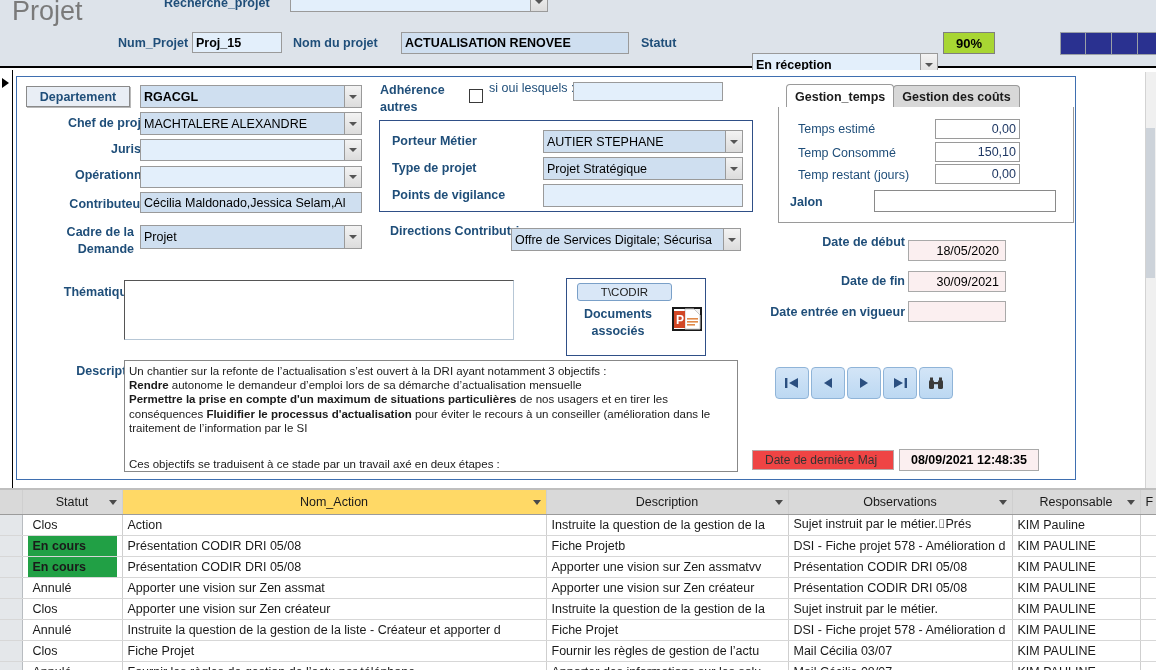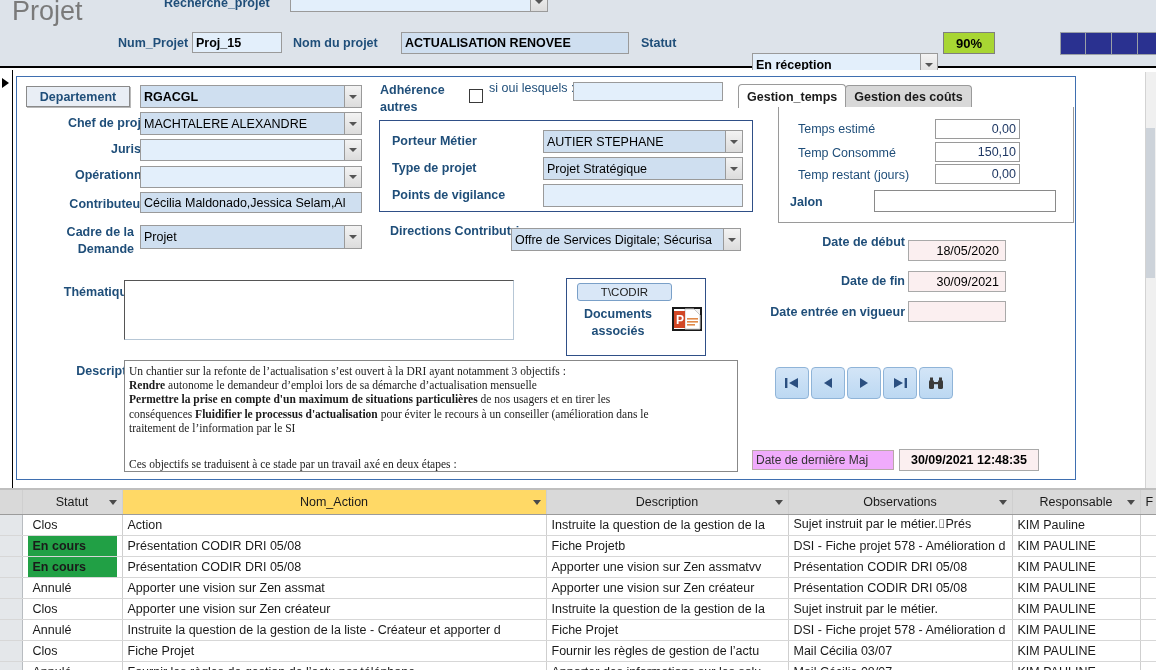--- a/index.html
+++ b/index.html
@@ -120,21 +120,21 @@
   .f-cadre{ position:absolute; left:140px; top:225px; width:222px; height:24px; }
 
   .f-them {
     position:absolute; left:124px; top:280px; width:390px; height:60px;
     background:#fff; border:1px solid #b7c7d6; border-top:1px solid #555; border-left:1px solid #555;
   }
   .f-desc {
     position:absolute; left:124px; top:360px; width:614px; height:112px;
     background:#fff; border:1px solid #888;
     font-size:11.5px; line-height:14.2px; padding:3px 4px; overflow:hidden;
-    color:#1a1a1a; font-family:Liberation Serif, serif;
+    color:#1a1a1a; font-family:Liberation Sans, sans-serif;
   }
   .f-desc b { font-weight:bold; }
   .desc-gap { height:22px; }
 
   
   .l-adh { position:absolute; left:380px; top:82px; width:78px; line-height:17px; }
   .chk {
     position:absolute; left:469px; top:89px; width:14px; height:14px;
     border:1px solid #3a3a3a; background:#fff;
   }
@@ -163,21 +163,21 @@
   .doc-btn {
     position:absolute; left:577px; top:283px; width:95px; height:18px;
     border:1px solid #7aa0c8; background:#d9e7f7; border-radius:3px;
     display:flex; align-items:center; justify-content:center;
     font-size:11.5px; color:#1a1a1a;
   }
   .doc-lbl { position:absolute; left:570px; top:306px; width:96px; text-align:center; line-height:17px; }
   .ppt-icon { position:absolute; left:672px; top:306px; width:30px; height:26px; }
 
   
-  .tabs { position:absolute; left:738px; top:84px; height:24px; display:flex; align-items:flex-end; }
+  .tabs { position:absolute; left:786px; top:84px; height:24px; display:flex; align-items:flex-end; }
   .tab {
     height:23px; padding:0 8px; display:flex; align-items:center;
     font-size:12.5px; font-weight:bold; color:#1a1a1a;
     border:1px solid #9a9a9a; border-bottom:none;
     border-radius:4px 4px 0 0; background:#d8d8d8; margin-right:-1px;
   }
   .tab.active { background:#ffffff; height:24px; }
   .tab-body {
     position:absolute; left:778px; top:107px; width:296px; height:116px;
     background:#fff; border:1px solid #9a9a9a; border-top:none;
@@ -205,22 +205,22 @@
     width:34px; height:32px; margin-right:2px;
     background:linear-gradient(#d3e5f7,#bcd8f2);
     border:1px solid #8fb4d8; border-radius:4px;
     display:flex; align-items:center; justify-content:center;
     color:#2b4f80;
   }
   .navbtn svg { display:block; }
 
   .majlbl {
     position:absolute; left:752px; top:450px; width:142px; height:20px;
-    background:#f0abfc; border:1px solid #b9a8a8;
-    display:flex; align-items:center; padding-left:3px;
+    background:#ef4444; border:1px solid #b9a8a8;
+    display:flex; align-items:center; padding-left:12px;
     font-size:12px; color:#333;
   }
   .majval {
     position:absolute; left:899px; top:449px; width:140px; height:22px;
     background:#fbeff0; border:1px solid #a9a9a9;
     display:flex; align-items:center; justify-content:center;
     font-weight:bold; font-size:12.5px; color:#000;
   }
 
   
@@ -453,21 +453,21 @@
         <rect x="1" y="3" width="5" height="9" rx="1.6" fill="#3a3a3a"></rect>
         <rect x="10" y="3" width="5" height="9" rx="1.6" fill="#3a3a3a"></rect>
         <rect x="2" y="0.5" width="3" height="3" fill="#3a3a3a"></rect>
         <rect x="11" y="0.5" width="3" height="3" fill="#3a3a3a"></rect>
         <rect x="6" y="5" width="4" height="2.2" fill="#3a3a3a"></rect>
       </svg>
     </div>
   </div>
 
   <div class="majlbl">Date de dernière Maj</div>
-  <div class="majval">30/09/2021 12:48:35</div>
+  <div class="majval">08/09/2021 12:48:35</div>
 
   <div class="v-scroll"></div>
   <div class="v-thumb"></div>
 
   <div class="sheet-top-rule"></div>
   <div class="sheet">
     <table class="ds">
       <colgroup>
         <col style="width:22px">
         <col style="width:100px">

